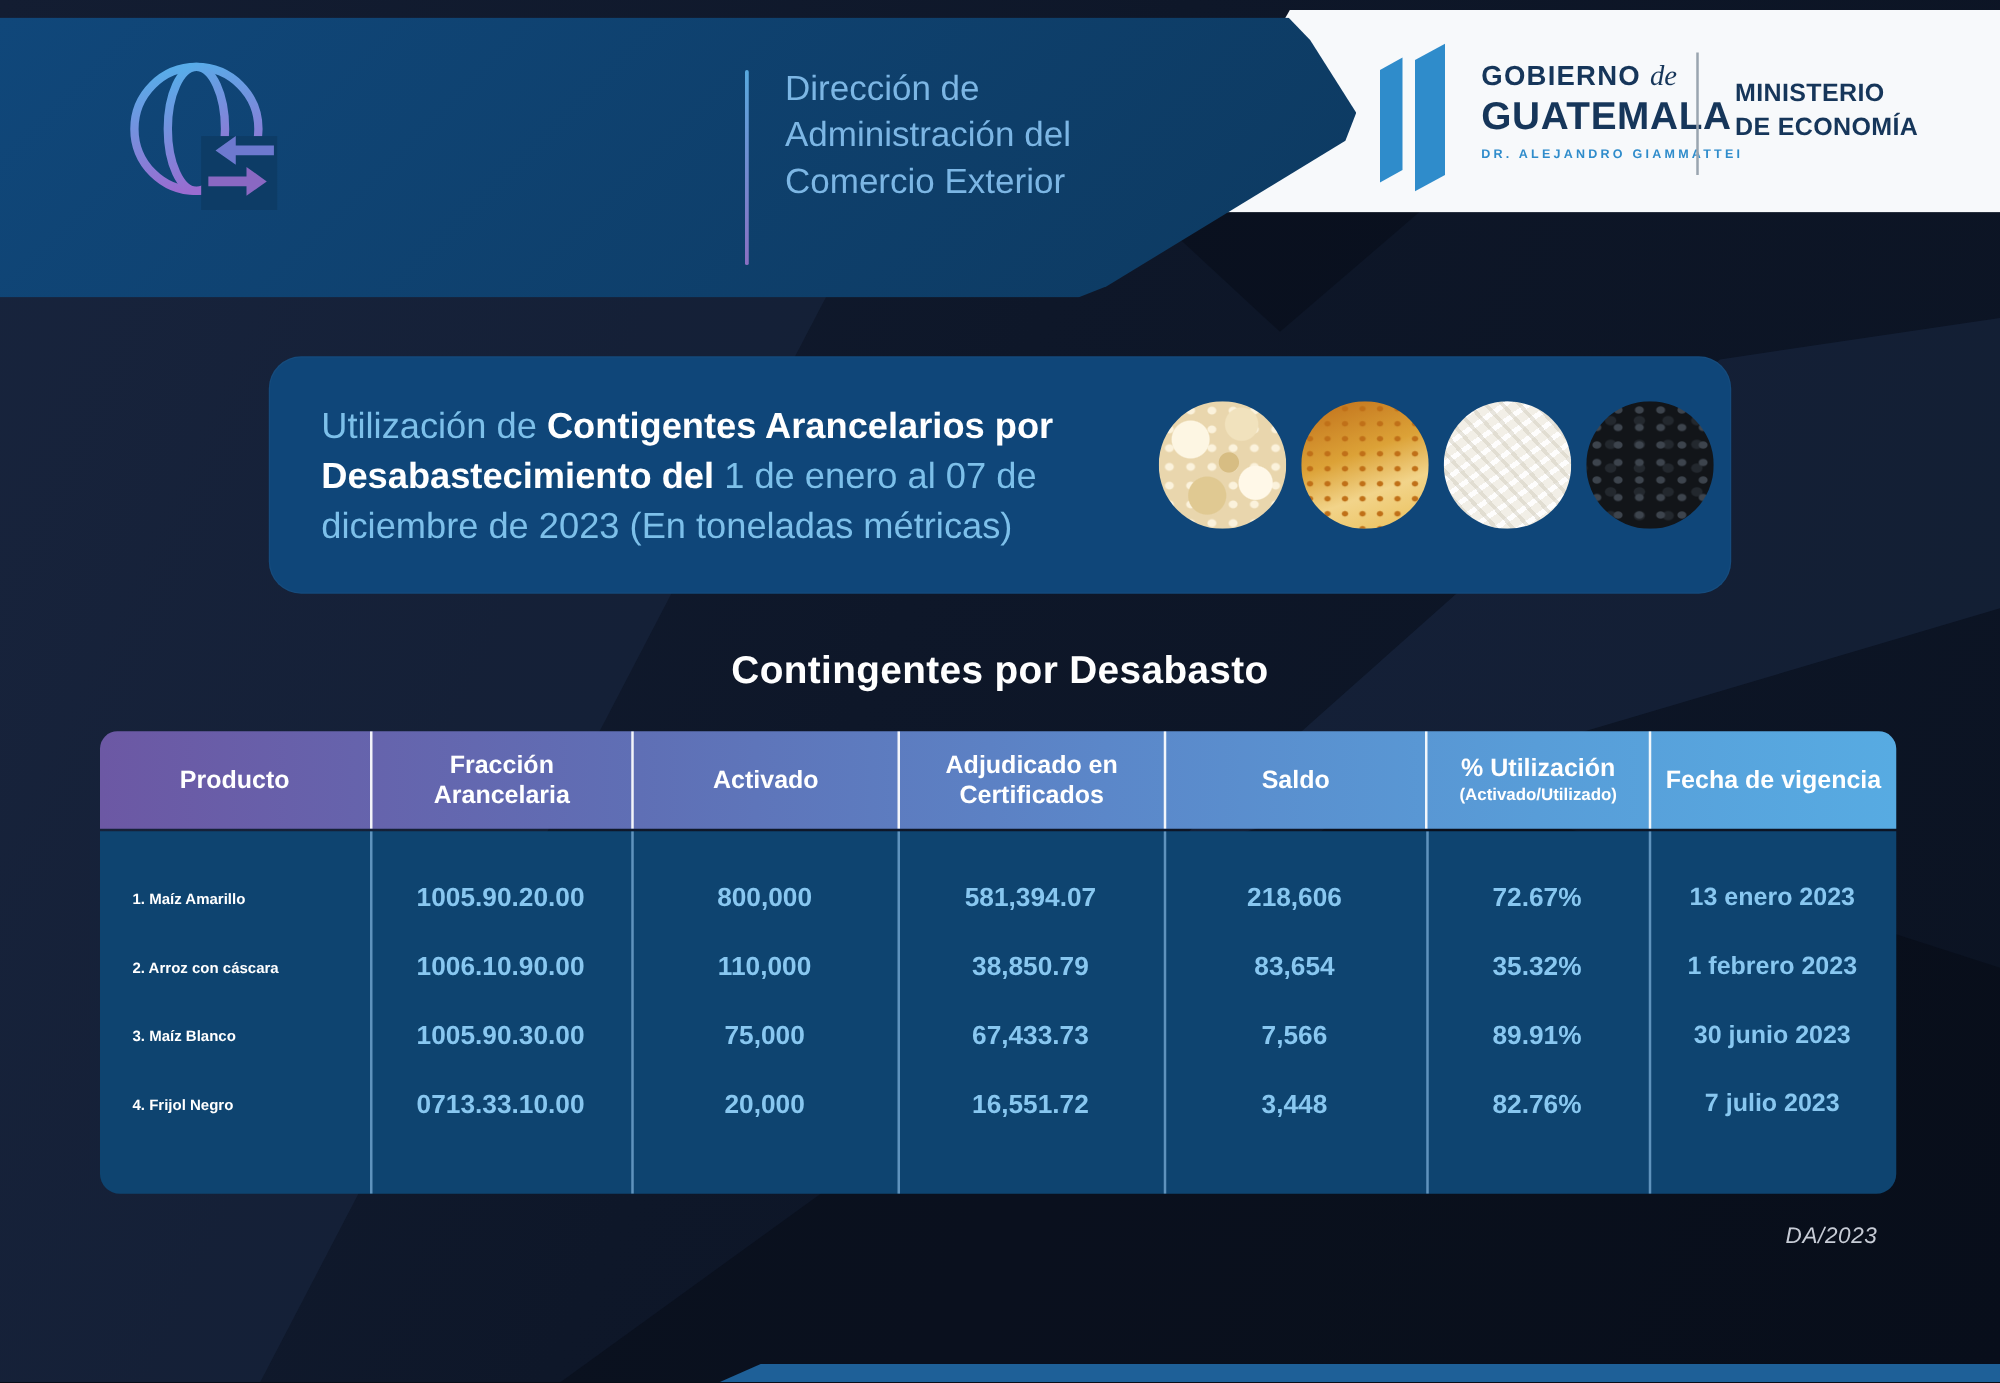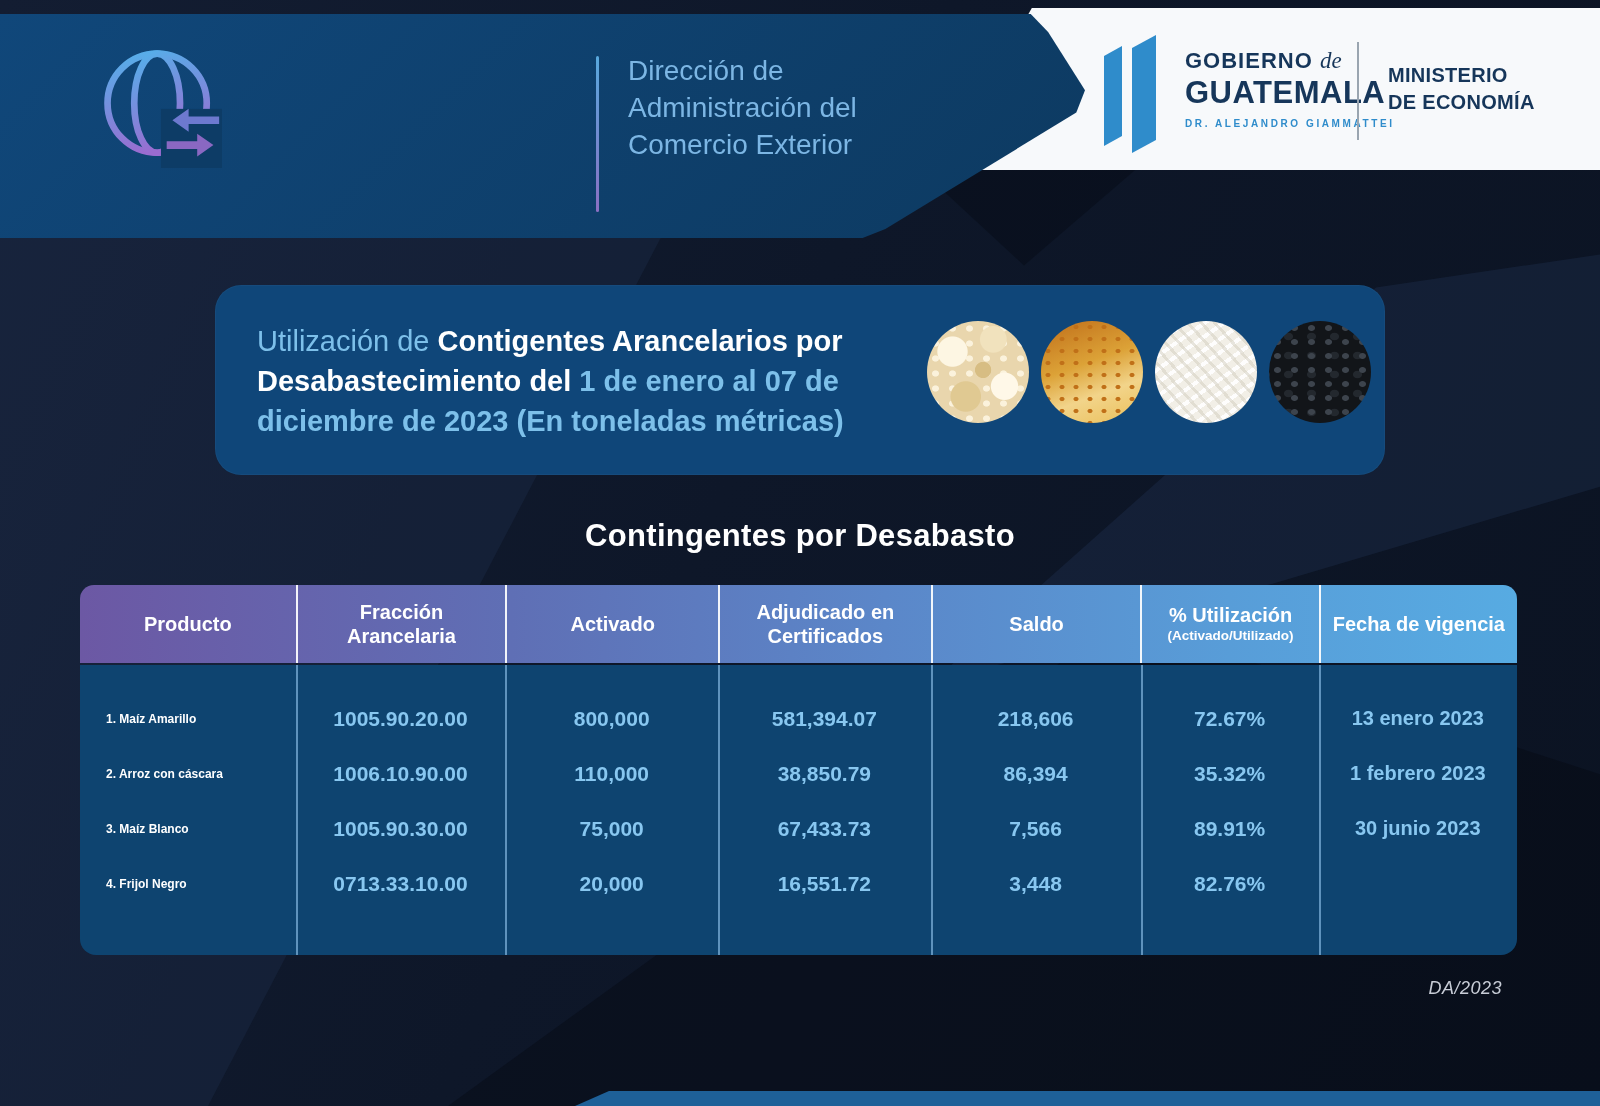--- a/index.html
+++ b/index.html
@@ -39,21 +39,21 @@
   .gob-pres{font-size:10px;font-weight:700;letter-spacing:2.6px;color:#2f8ccb;margin-top:7px;}
   .gob-divider{position:absolute;left:1357px;top:42px;width:2px;height:98px;background:#9aa5b0;}
   .ministerio{position:absolute;left:1388px;top:62px;color:#16365a;font-size:20px;font-weight:700;line-height:1.35;letter-spacing:.3px;}
 
   
   .banner{position:absolute;left:215px;top:285px;width:1170px;height:190px;border-radius:26px;
     background:#0f4679;box-shadow:0 0 0 1px rgba(255,255,255,.03) inset;}
   .banner-text{position:absolute;left:42px;top:36px;width:668px;font-size:29px;line-height:1.38;}
   .banner-text .t1{color:#7dc0ea;font-weight:400;}
   .banner-text .t2{color:#ffffff;font-weight:700;}
-  .banner-text .t3{color:#7dc0ea;font-weight:700;}
+  .banner-text .t3{color:#7dc0ea;font-weight:400;}
   .pcircle{position:absolute;top:36px;width:102px;height:102px;border-radius:50%;}
   .pc1{left:712px;background-color:#e9d6ad;background-image:
     radial-gradient(circle at 25% 30%,#fdf6e3 0 14%,rgba(0,0,0,0) 15%),
     radial-gradient(circle at 65% 18%,#f1e2bd 0 12%,rgba(0,0,0,0) 13%),
     radial-gradient(circle at 76% 64%,#fff8e8 0 13%,rgba(0,0,0,0) 14%),
     radial-gradient(circle at 38% 74%,#e0c992 0 15%,rgba(0,0,0,0) 16%),
     radial-gradient(circle at 55% 48%,#d7bd83 0 10%,rgba(0,0,0,0) 11%),
     radial-gradient(#fbf2dc 3px,rgba(0,0,0,0) 4px);
     background-size:100% 100%,100% 100%,100% 100%,100% 100%,100% 100%,17px 15px;}
   .pc2{left:826px;background:
@@ -199,38 +199,39 @@
         <div class="td">800,000</div>
         <div class="td">581,394.07</div>
         <div class="td">218,606</div>
         <div class="td">72.67%</div>
         <div class="td date">13 enero 2023</div>
 
         <div class="td product">2. Arroz con cáscara</div>
         <div class="td">1006.10.90.00</div>
         <div class="td">110,000</div>
         <div class="td">38,850.79</div>
-        <div class="td">86,394</div>
+        <div class="td">83,654</div>
         <div class="td">35.32%</div>
         <div class="td date">1 febrero 2023</div>
 
         <div class="td product">3. Maíz Blanco</div>
         <div class="td">1005.90.30.00</div>
         <div class="td">75,000</div>
         <div class="td">67,433.73</div>
         <div class="td">7,566</div>
         <div class="td">89.91%</div>
         <div class="td date">30 junio 2023</div>
 
         <div class="td product">4. Frijol Negro</div>
         <div class="td">0713.33.10.00</div>
         <div class="td">20,000</div>
         <div class="td">16,551.72</div>
         <div class="td">3,448</div>
         <div class="td">82.76%</div>
+        <div class="td date">7 julio 2023</div>
       </div>
     </div>
   </div>
 
   <div class="footer-note">DA/2023</div>
   <div class="bottom-strip"></div>
 
 </div>
 
 </body></html>

